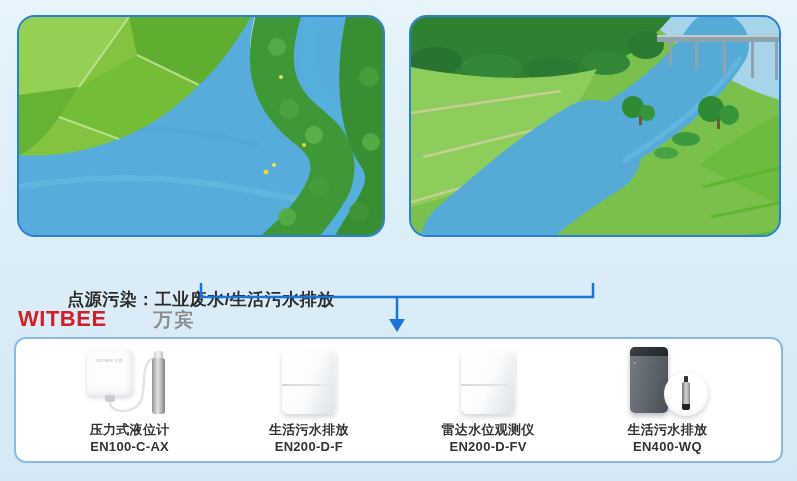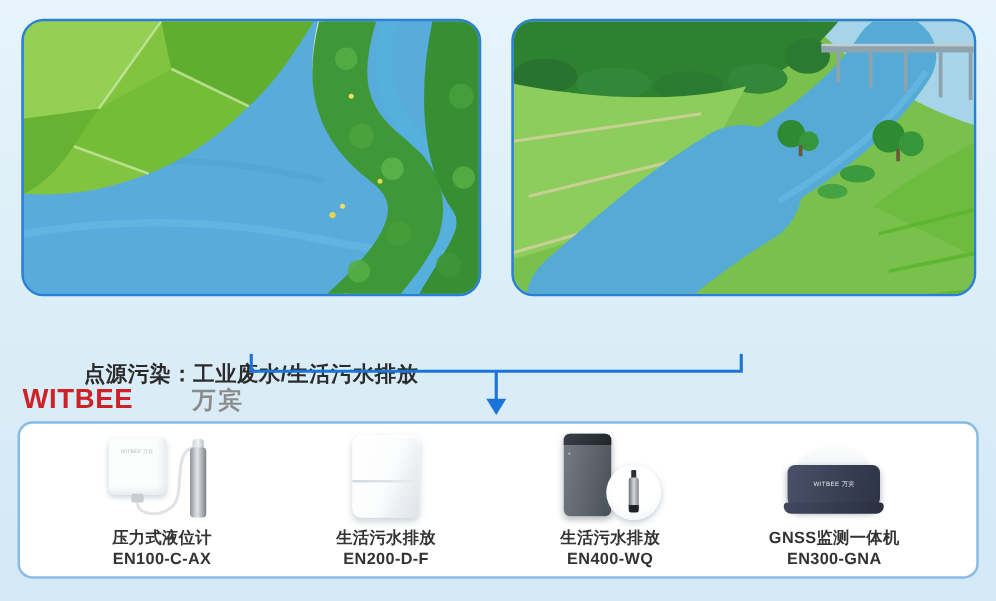--- a/index.html
+++ b/index.html
@@ -191,41 +191,40 @@
     <div class="prod">
       <div class="prod-img">
         <div class="radar-cube">
           <div class="radar-seam"></div>
         </div>
       </div>
       <div class="prod-name">生活污水排放</div>
       <div class="prod-model">EN200-D-F</div>
     </div>
 
+    <div class="prod">
+      <div class="prod-img">
+        <div class="radar-cube">
+          <div class="radar-seam"></div>
+        </div>
+      </div>
+      <div class="prod-name">雷达水位观测仪</div>
+      <div class="prod-model">EN200-D-FV</div>
+    </div>
 
 
     <div class="prod">
       <div class="prod-img">
         <div class="wq-box"></div>
         <div class="wq-top"></div>
         <div class="wq-logo">●</div>
         <div class="wq-circle"></div>
         <div class="wq-probe-tip"></div>
         <div class="wq-probe"></div>
         <div class="wq-probe-band"></div>
       </div>
       <div class="prod-name">生活污水排放</div>
       <div class="prod-model">EN400-WQ</div>
     </div>
 
-    <div class="prod">
-      <div class="prod-img">
-        <div class="gnss-dome"></div>
-        <div class="gnss-body"></div>
-        <div class="gnss-flange"></div>
-        <div class="gnss-label">WITBEE 万宾</div>
-      </div>
-      <div class="prod-name">GNSS监测一体机</div>
-      <div class="prod-model">EN300-GNA</div>
-    </div>
 
   </div>
 </div>
 
 </body></html>

